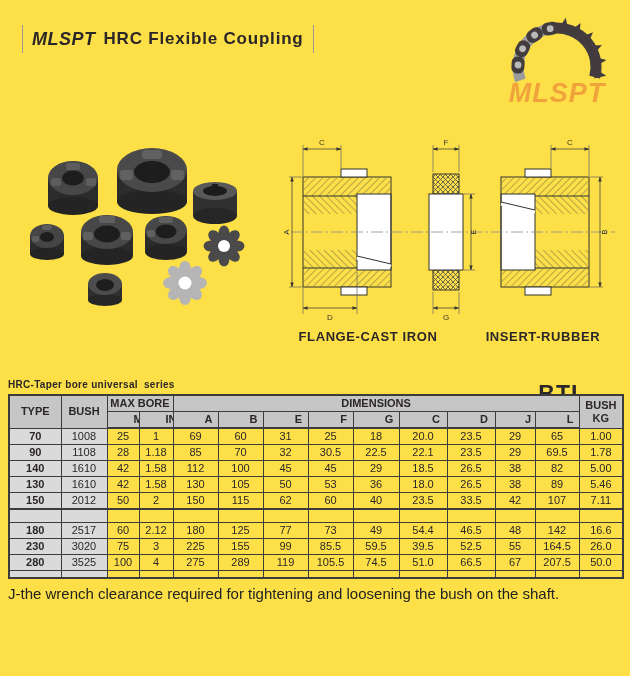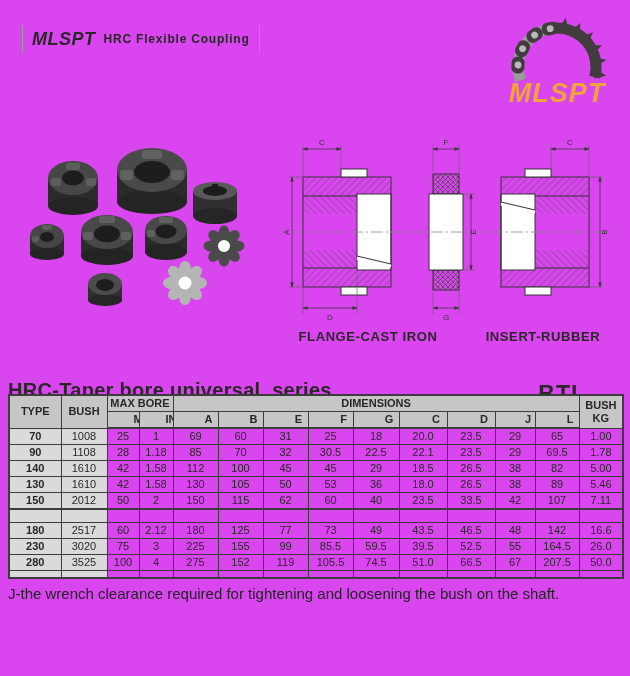--- a/index.html
+++ b/index.html
@@ -1,34 +1,34 @@
 <!DOCTYPE html>
 <html><head>
 <meta charset="utf-8">
 <style>
   html,body{margin:0;padding:0;background:#fff;}
-  #page{position:relative;width:630px;height:676px;background:#d946ef;overflow:hidden;
+  #page{position:relative;width:630px;height:676px;background:#fde047;overflow:hidden;
         font-family:"Liberation Sans","DejaVu Sans",sans-serif;color:#2b2628;}
 
   
   .header-title{position:absolute;left:22px;top:25px;display:inline-flex;align-items:center;
       border-left:1px solid #9a9a9a;border-right:1px solid #9a9a9a;padding:3px 9px;height:22px;}
   .brand{font-weight:bold;font-style:italic;font-size:18px;letter-spacing:.5px;margin-right:8px;}
-  .htitle{font-weight:bold;font-size:12px;letter-spacing:.8px;}
+  .htitle{font-weight:bold;font-size:17px;letter-spacing:.8px;}
 
   .logo{position:absolute;left:487px;top:12px;width:138px;height:96px;}
 
   .photo{position:absolute;left:18px;top:126px;width:265px;height:185px;}
   .drawing{position:absolute;left:283px;top:132px;width:340px;height:195px;}
 
   .draw-label{position:absolute;top:329px;font-weight:bold;font-size:13px;letter-spacing:.6px;color:#2b2628;}
   .draw-label.left{left:294px;width:148px;text-align:center;}
   .draw-label.right{left:485px;width:116px;text-align:center;}
 
-  .section-title{position:absolute;left:8px;top:379px;font-weight:bold;font-size:20px;
+  .section-title{position:absolute;left:8px;top:379px;font-weight:bold;font-size:10px;
       letter-spacing:.3px;white-space:pre;}
   .series-code{position:absolute;right:44px;top:381px;font-weight:bold;font-size:23px;letter-spacing:1px;}
 
   
   table.data-table{position:absolute;left:8px;top:394px;width:614px;border-collapse:collapse;
       table-layout:fixed;font-size:11px;}
   .data-table{border:2px solid #3c3c3c;}
   .data-table th,.data-table td{border:1px solid #3c3c3c;text-align:center;padding:0;
       height:15px;line-height:13px;overflow:hidden;}
   .data-table th{background:#c6c6c6;font-weight:bold;font-size:11px;}
@@ -459,21 +459,21 @@
         <tr>
           <td class="shade type">180</td>
           <td class="shade">2517</td>
           <td>60</td>
           <td>2.12</td>
           <td>180</td>
           <td>125</td>
           <td>77</td>
           <td>73</td>
           <td>49</td>
-          <td>43.5</td>
+          <td>54.4</td>
           <td>46.5</td>
           <td>48</td>
           <td>142</td>
           <td>16.6</td>
         </tr>
         <tr>
           <td class="shade type">230</td>
           <td class="shade">3020</td>
           <td>75</td>
           <td>3</td>
@@ -487,21 +487,21 @@
           <td>55</td>
           <td>164.5</td>
           <td>26.0</td>
         </tr>
         <tr>
           <td class="shade type">280</td>
           <td class="shade">3525</td>
           <td>100</td>
           <td>4</td>
           <td>275</td>
-          <td>152</td>
+          <td>289</td>
           <td>119</td>
           <td>105.5</td>
           <td>74.5</td>
           <td>51.0</td>
           <td>66.5</td>
           <td>67</td>
           <td>207.5</td>
           <td>50.0</td>
         </tr>
         <tr class="pad-row">

